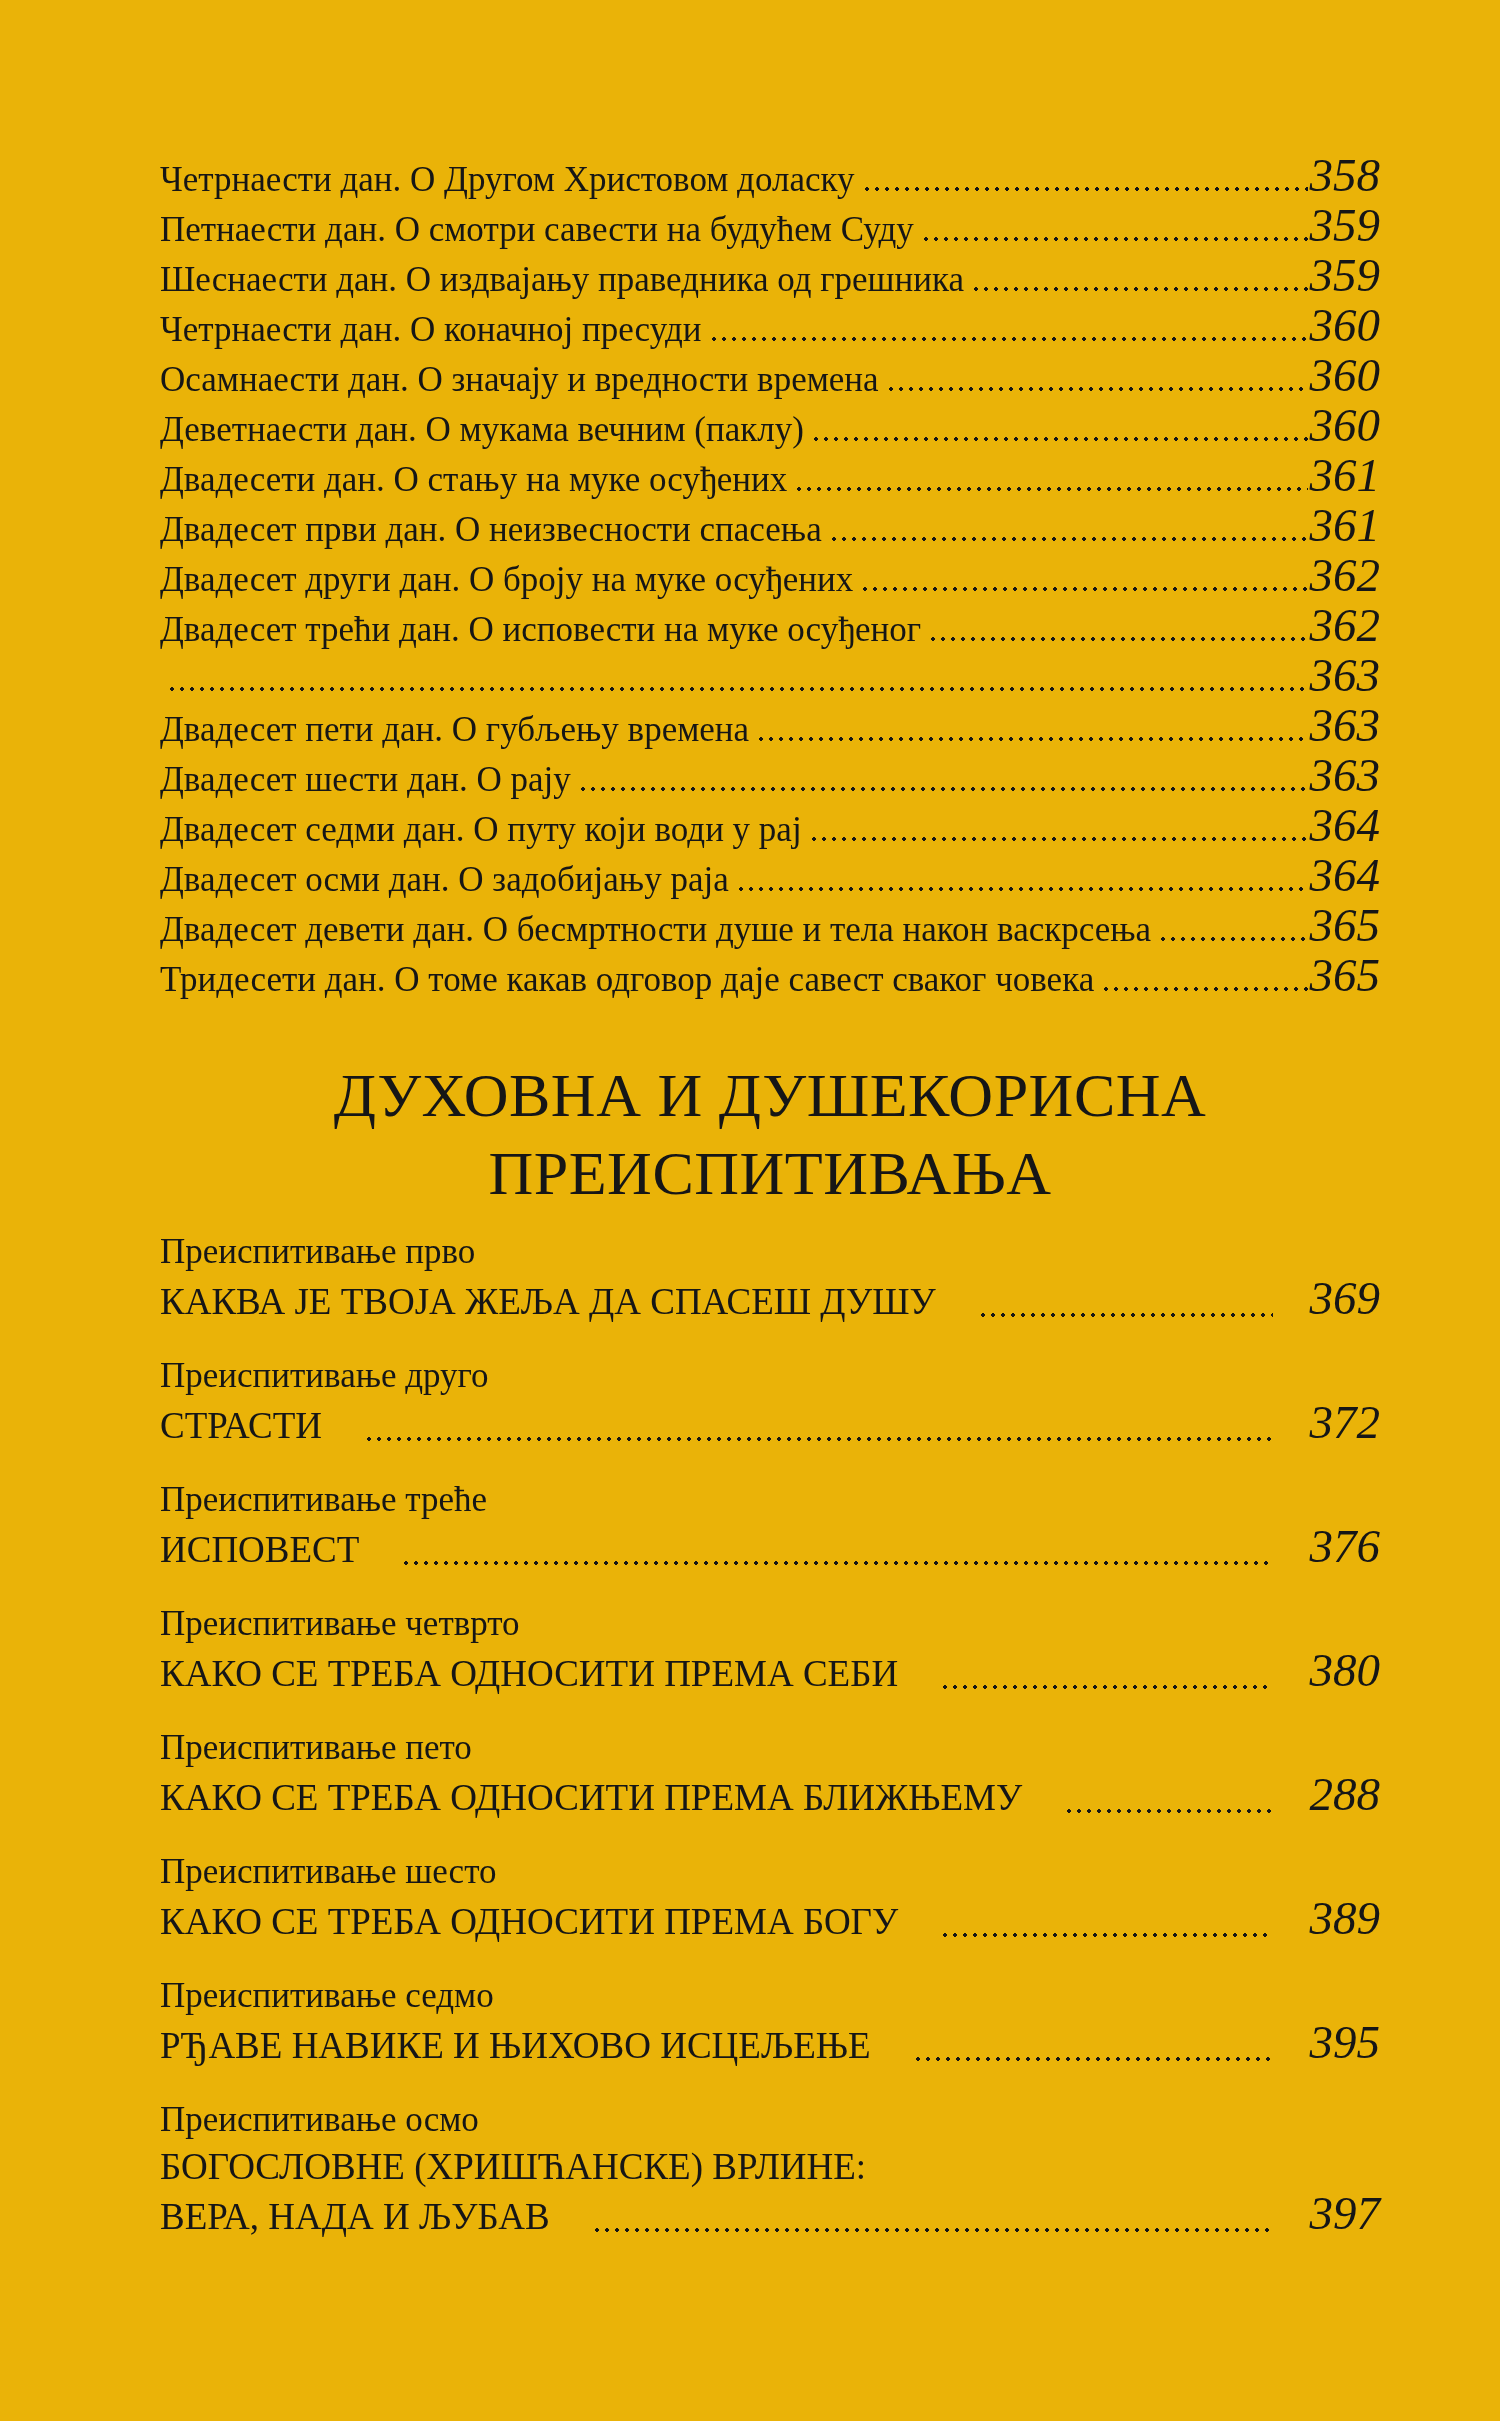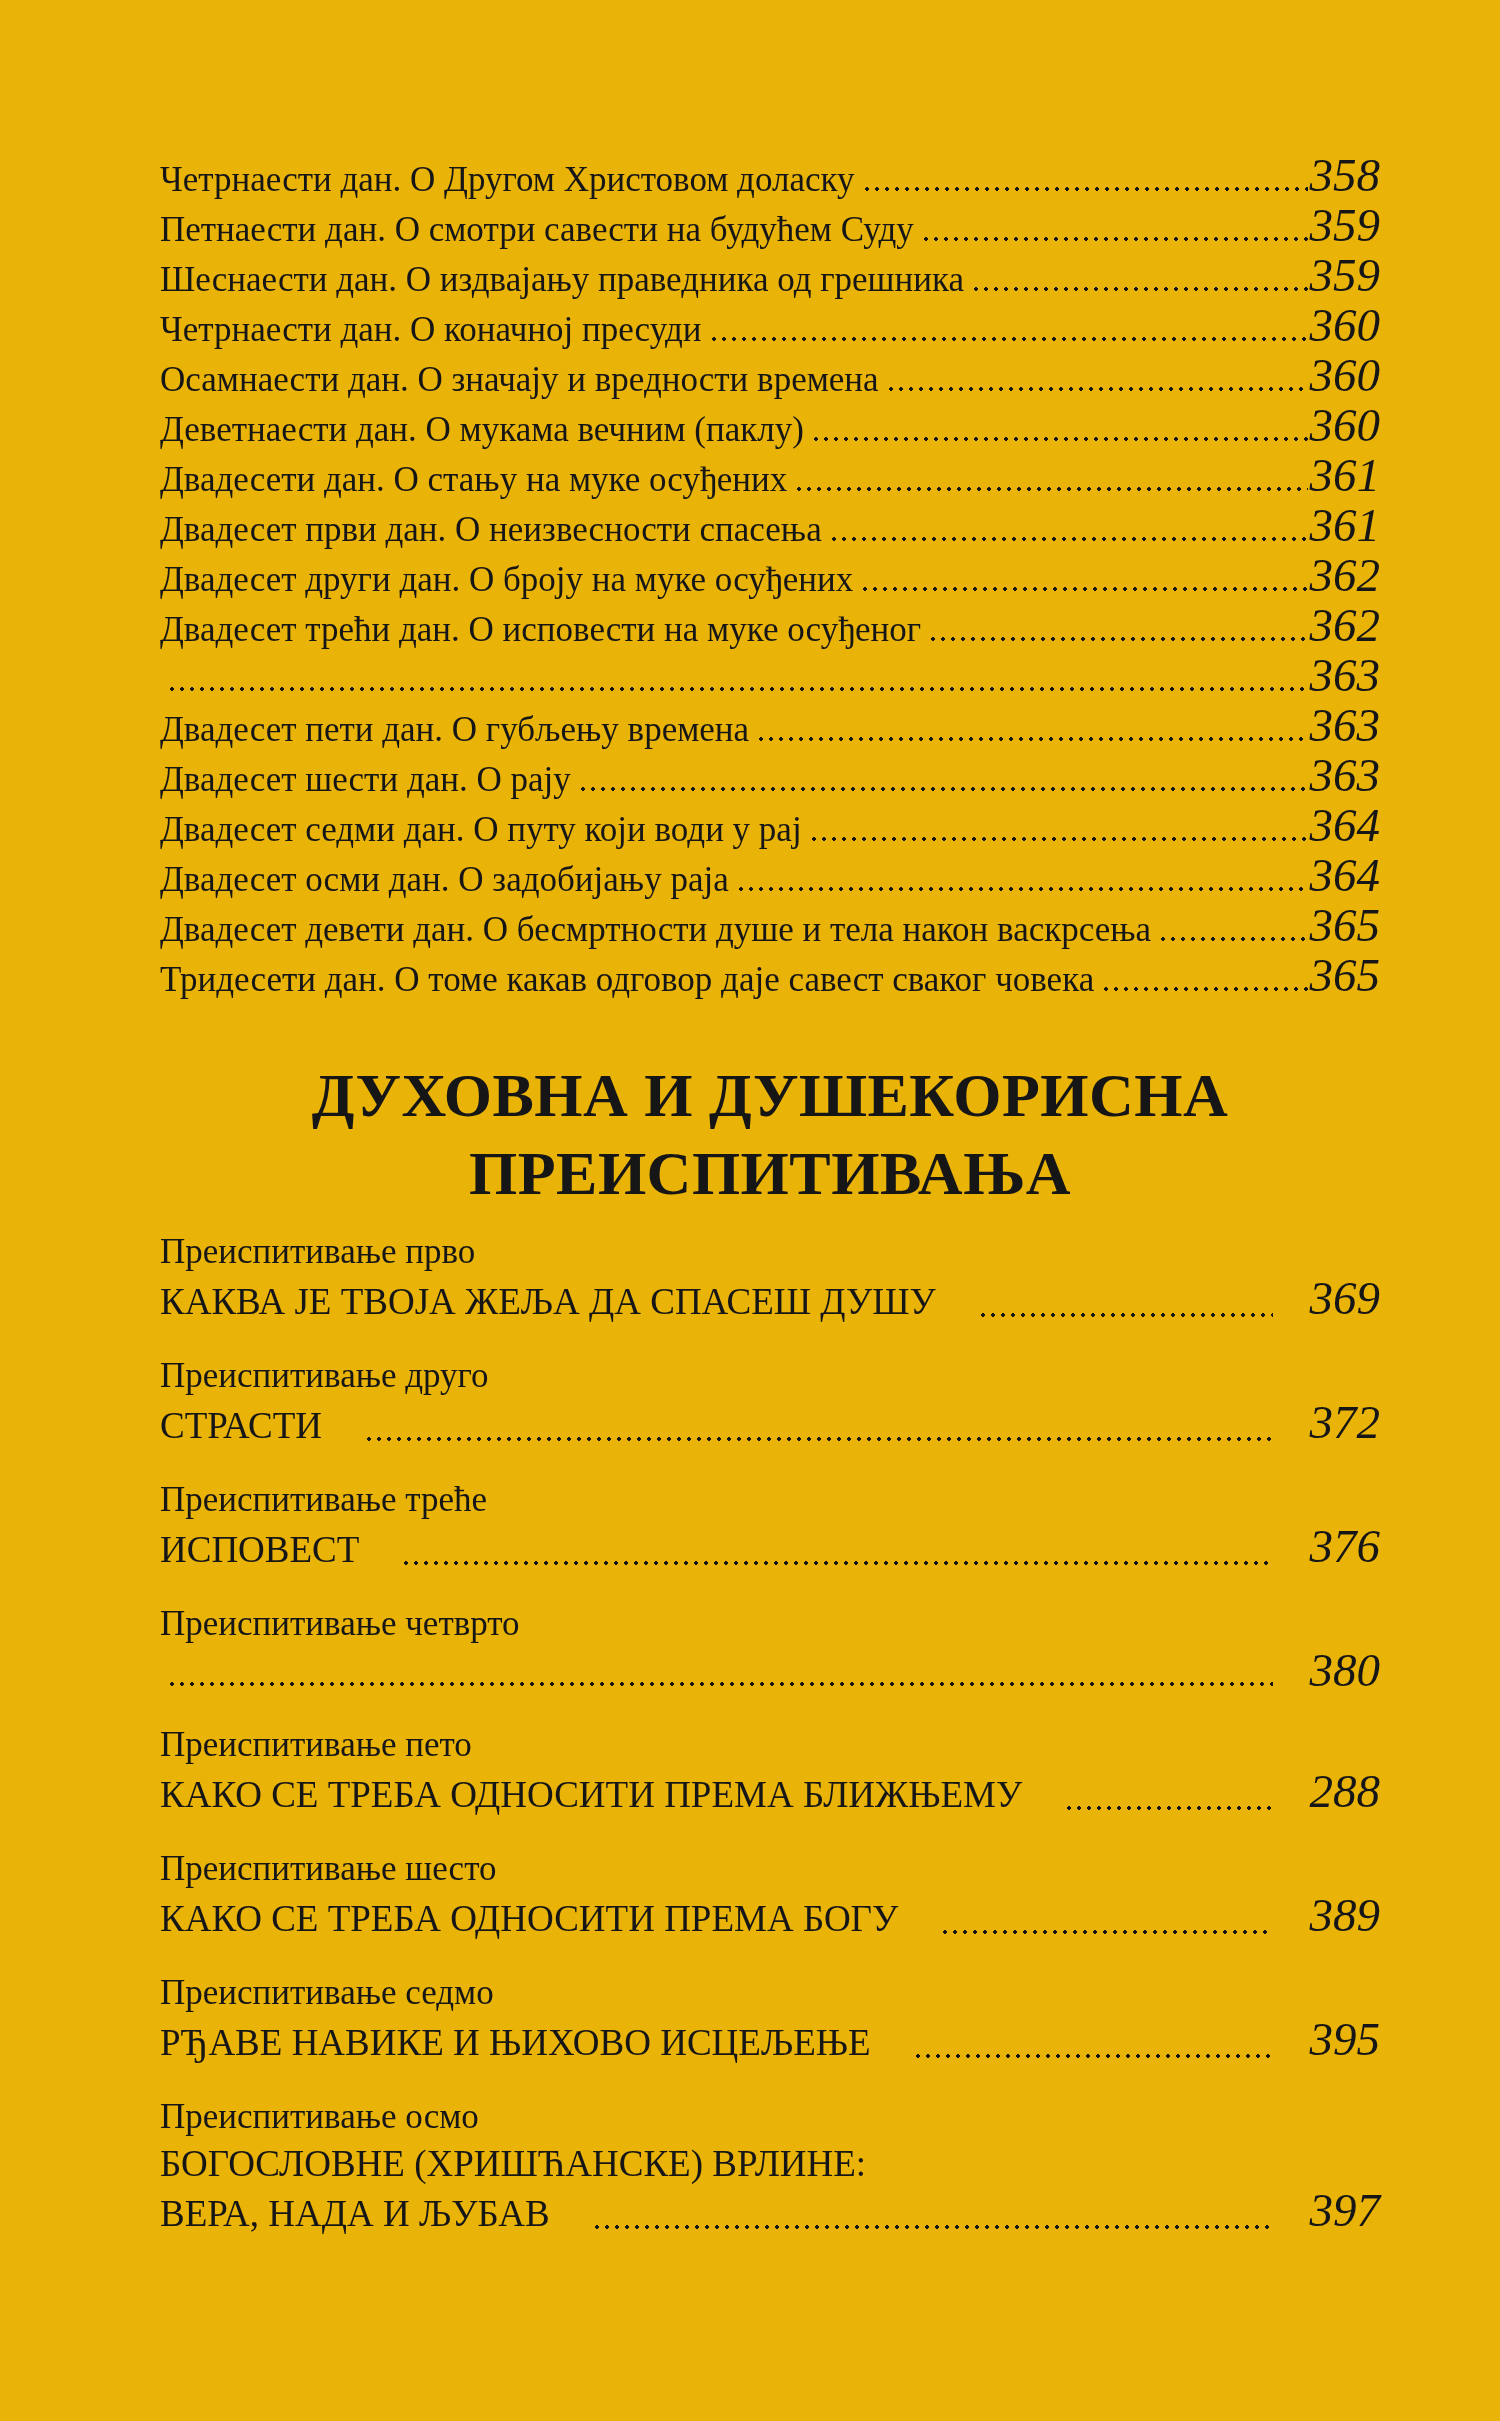--- a/index.html
+++ b/index.html
@@ -42,21 +42,21 @@
     margin: 0 2px 9px 10px;
     background-image: radial-gradient(circle at 2px 2px, #161616 1.7px, rgba(0,0,0,0) 2.1px);
     background-size: 10px 4px;
     background-repeat: repeat-x;
   }
   
   .heading {
     margin: 56px 0 0 0;
     font-size: 62px;
     line-height: 78px;
-    font-weight: 700;
+    font-weight: 400;
     text-align: center;
     letter-spacing: 0.5px;
   }
   
   .exam-list { margin-top: 16px; }
   .exam { margin-bottom: 27px; }
   .exam-label {
     font-size: 35px;
     line-height: 47px;
   }
@@ -215,20 +215,21 @@
       <span class="t">ИСПОВЕСТ</span>
       <span class="leader"></span>
       <span class="pg">376</span>
     </div>
   </div>
 
   <div class="exam">
     <div class="exam-label">Преиспитивање четврто</div>
 
     <div class="exam-title-row">
+      <span class="t">КАКО СЕ ТРЕБА ОДНОСИТИ ПРЕМА СЕБИ</span>
       <span class="leader"></span>
       <span class="pg">380</span>
     </div>
   </div>
 
   <div class="exam">
     <div class="exam-label">Преиспитивање пето</div>
 
     <div class="exam-title-row">
       <span class="t">КАКО СЕ ТРЕБА ОДНОСИТИ ПРЕМА БЛИЖЊЕМУ</span>

